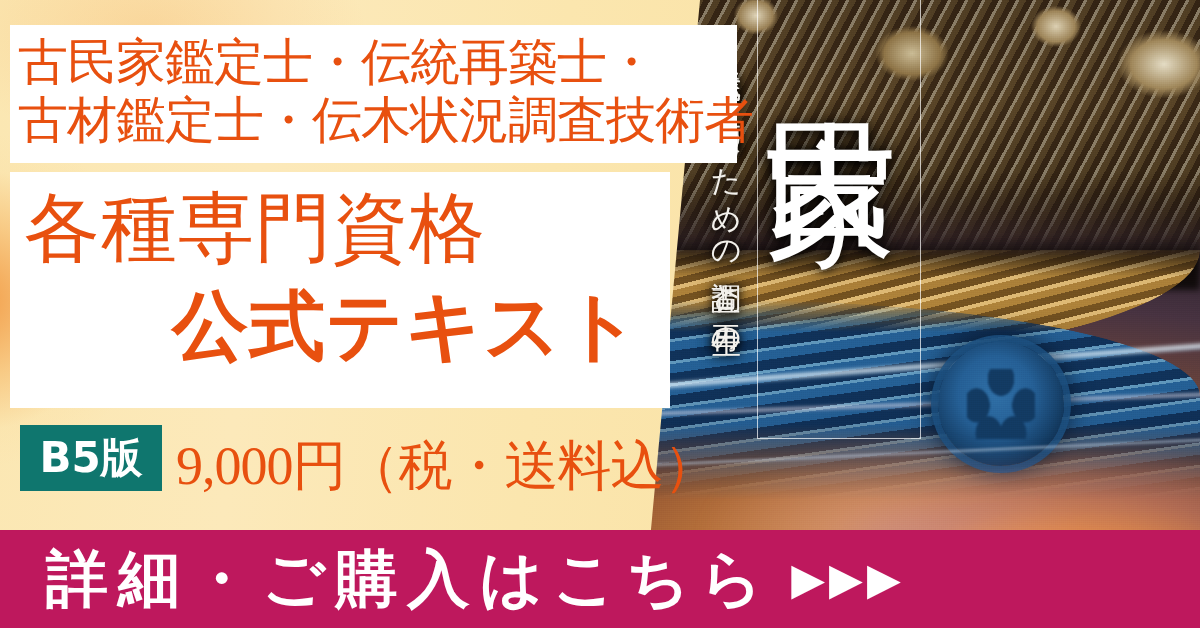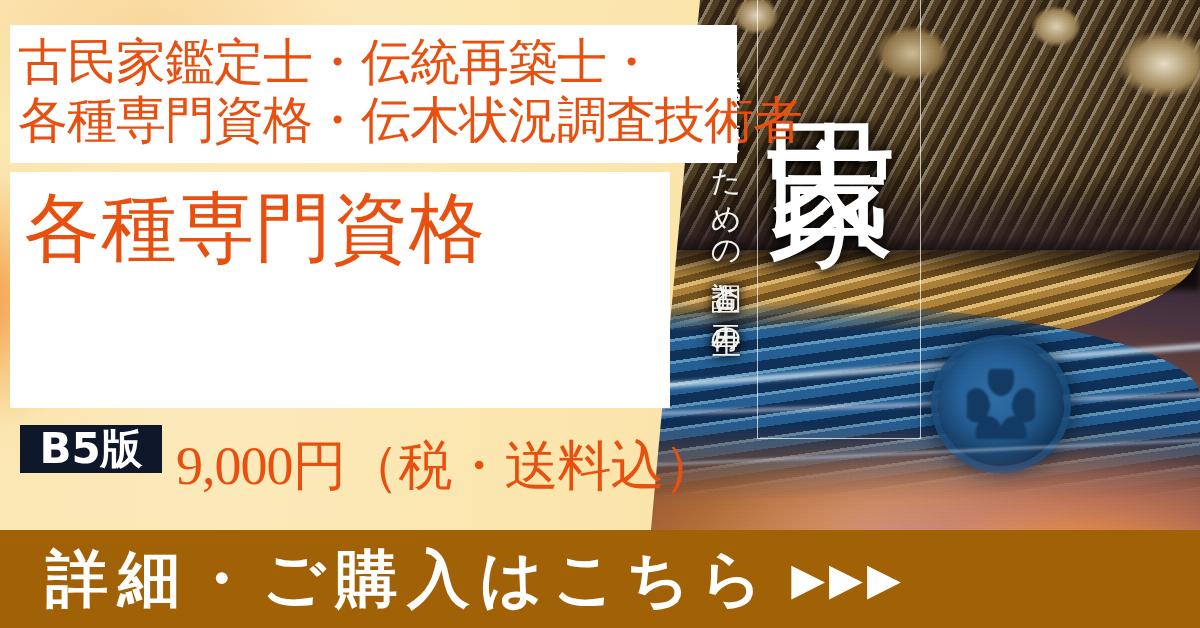--- a/index.html
+++ b/index.html
@@ -196,35 +196,35 @@
   }
   .main-2{
     position:absolute;left:172px;top:288px;
     font-family:"DejaVu Sans","Liberation Sans",sans-serif;
     font-weight:700;color:#E8500F;white-space:nowrap;
     font-size:76px;line-height:1;letter-spacing:1px;
   }
 
   
   .badge{
-    position:absolute;left:20px;top:425px;width:142px;height:48px;
-    background:#0f172a;display:flex;align-items:center;justify-content:center;
+    position:absolute;left:20px;top:425px;width:142px;height:66px;
+    background:#0f766e;display:flex;align-items:center;justify-content:center;
     font-family:"DejaVu Sans","Liberation Sans",sans-serif;
     font-weight:700;font-size:42px;color:#ffffff;letter-spacing:0;
   }
   .price{
     position:absolute;left:176px;top:430px;
     font-family:Liberation Serif, serif;
     font-weight:400;font-size:54px;color:#E8500F;white-space:nowrap;letter-spacing:-1px;
   }
 
   
   .cta{
     position:absolute;left:0;top:530px;width:1200px;height:98px;
-    background:#a16207;display:flex;align-items:center;cursor:pointer;
+    background:#be185d;display:flex;align-items:center;cursor:pointer;
   }
   .cta-text{
     font-family:"DejaVu Sans","Liberation Sans",sans-serif;
     font-weight:700;font-size:62px;color:#ffffff;
     letter-spacing:10px;white-space:nowrap;margin-left:46px;
   }
   .cta-arrows{
     font-size:44px;color:#ffffff;letter-spacing:4px;margin-left:18px;line-height:1;
   }
 </style>
@@ -249,24 +249,25 @@
 
   <div class="cover-frame"></div>
   <div class="cover-title">古民家</div>
   <div class="cover-sub">伝統構法 古民家活用のための調査と再生の</div>
 
   <div class="cream"></div>
   <div class="cream-sheen"></div>
 
   <div class="card card-top"></div>
   <div class="qual-line qual-1">古民家鑑定士・伝統再築士・</div>
-  <div class="qual-line qual-2">各種専門資格・伝木状況調査技術者</div>
+  <div class="qual-line qual-2">古材鑑定士・伝木状況調査技術者</div>
 
   <div class="card card-main"></div>
   <div class="main-1">各種専門資格</div>
+  <div class="main-2">公式テキスト</div>
 
   <div class="badge">B5版</div>
   <div class="price">9,000円（税・送料込）</div>
 
   <div class="cta">
     <span class="cta-text">詳細・ご購入はこちら</span>
     <span class="cta-arrows">▶▶▶</span>
   </div>
 
 </div>

